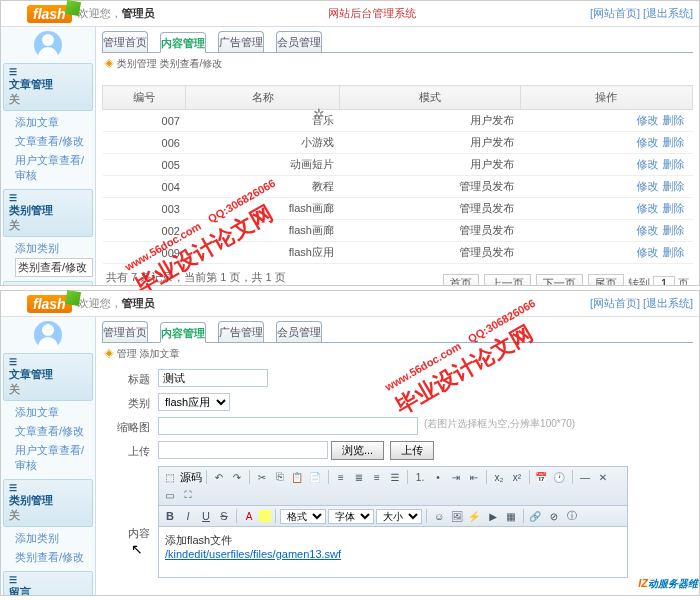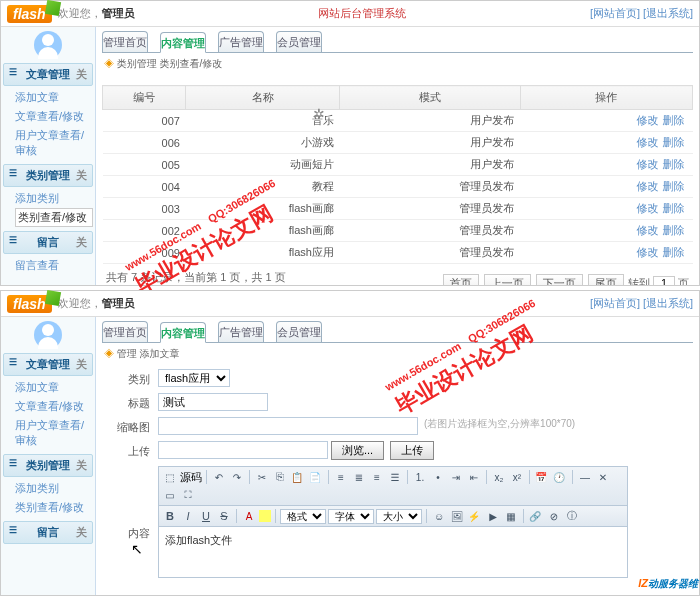--- a/index.html
+++ b/index.html
@@ -1,34 +1,34 @@
 <!DOCTYPE html>
 <html><head>
 <meta charset="utf-8">
 <style>
 * { margin: 0; padding: 0; box-sizing: border-box; font-family: Arial, "Microsoft YaHei", sans-serif; font-size: 11px; }
 body { background: #fff; width: 700px; height: 600px; overflow: hidden; }
 .shot { position: relative; border: 1px solid #ccc; margin-bottom: 4px; background: #fff; }
 .shot1 { height: 286px; }
 .shot2 { height: 306px; }
 .hdr { height: 26px; display: flex; align-items: center; padding: 0 6px; border-bottom: 1px solid #ddd; }
-.logo { font-weight: bold; font-style: italic; font-size: 14px; color: #fff; background: linear-gradient(#f90,#e70); padding: 1px 6px; border-radius: 3px; margin-right: 6px; position: relative; }
+.logo { font-weight: bold; font-style: italic; font-size: 14px; color: #fff; background: linear-gradient(#f90,#e70); padding: 1px 6px; border-radius: 3px; margin-right: 6px; position: relative; margin-left: 20px; }
 .logo::after { content: ""; position: absolute; right: -8px; top: -4px; width: 14px; height: 14px; background: linear-gradient(135deg,#7c3,#4a1); transform: rotate(10deg); }
 .welcome { color: #888; font-size: 10px; }
 .welcome b { color: #333; }
 .systitle { flex: 1; text-align: center; color: #c33; font-size: 11px; }
 .hdrlinks { color: #5a8fc8; font-size: 10px; }
 .hdrlinks span { cursor: pointer; }
 .body { display: flex; height: calc(100% - 26px); }
 .side { width: 95px; background: #f5fafc; border-right: 1px solid #cde; padding: 2px; overflow: hidden; }
 .avatar { width: 28px; height: 28px; background: #9cf; border-radius: 50%; margin: 2px auto 4px; position: relative; }
 .avatar::before { content: ""; position: absolute; width: 12px; height: 12px; background: #fff; border-radius: 50%; top: 3px; left: 8px; }
 .avatar::after { content: ""; position: absolute; width: 20px; height: 12px; background: #fff; border-radius: 10px 10px 0 0; bottom: 0; left: 4px; }
 .sgroup { margin-bottom: 2px; }
-.sghdr { background: linear-gradient(#e8f2f8,#d4e8f2); color: #1a5a8a; font-weight: bold; padding: 3px 5px; border: 1px solid #b8d8e8; border-radius: 2px; display: flex; justify-content: space-between; cursor: pointer; }
+.sghdr { background: linear-gradient(#e8f2f8,#d4e8f2); color: #1a5a8a; font-weight: bold; padding: 3px 5px; border: 1px solid #b8d8e8; border-radius: 2px; display: flex; justify-content: space-between; cursor: pointer; flex-direction: column; }
 .sghdr::before { content: "☰"; margin-right: 3px; font-size: 9px; }
 .sgcol { color: #888; }
 .sitems { padding: 2px 0 2px 12px; }
 .sitem { color: #5a8fc8; padding: 2px 0; cursor: pointer; }
 .sitem.act { background: #fff; color: #333; border: 1px solid #ccc; padding: 1px 2px; }
 .main { flex: 1; padding: 4px 6px; overflow: hidden; }
 .tabs { display: flex; border-bottom: 1px solid #9cb0c0; height: 22px; }
 .tab { padding: 3px 0; border: 1px solid #9cb0c0; border-bottom: none; margin-right: 12px; background: linear-gradient(#fdfdfd,#e8eef2); border-radius: 4px 4px 0 0; color: #556; cursor: pointer; }
 .tab.act { background: #fff; color: #2a6; font-weight: bold; position: relative; top: 1px; border-bottom: 1px solid #fff; }
 .crumb { padding: 4px 2px; color: #666; font-size: 10px; }
@@ -246,26 +246,26 @@
     <div class="main">
       <div class="tabs" id="tabs-bot">
           <div class="tab">管理首页</div>
           <div class="tab act">内容管理</div>
           <div class="tab">广告管理</div>
           <div class="tab">会员管理</div>
         </div>
       <div class="crumb">管理 添加文章</div>
       <div class="form">
         <div class="frow">
+          <div class="flab">标题</div>
+          <input class="fin w1" value="测试" style="">
+        </div>
+        <div class="frow">
           <div class="flab">类别</div>
           <select class="fsel"><option>flash应用</option></select>
-        </div>
-        <div class="frow">
-          <div class="flab">标题</div>
-          <input class="fin w1" value="测试" style="">
         </div>
         <div class="frow">
           <div class="flab">缩略图</div>
           <input class="fin w2" style="">
           <span class="hint">(若图片选择框为空,分辨率100*70)</span>
         </div>
         <div class="frow">
           <div class="flab">上传</div>
           <input class="fin" style="width: 170px;">
           <button class="fbtn">浏览...</button>
@@ -333,20 +333,21 @@
               <span class="eico" style="color:#c00">⚡</span>
               <span class="eico">▶</span>
               <span class="eico">▦</span>
               <span class="esep"></span>
               <span class="eico">🔗</span>
               <span class="eico">⊘</span>
               <span class="eico">ⓘ</span>
             </div>
             <div class="ebody">
               <span>添加flash文件</span><br>
+              <a>/kindedit/userfiles/files/gamen13.swf</a>
             </div>
           </div>
         </div>
       </div>
     </div>
   </div>
   <span class="cursor" style="left:130px;top:250px">↖</span>
   <div class="wm" style="left:380px;top:40px">
     <span>www.56doc.com</span>&nbsp;&nbsp;<span>QQ:306826066</span><br>
     <span style="font-size:22px">毕业设计论文网</span>

